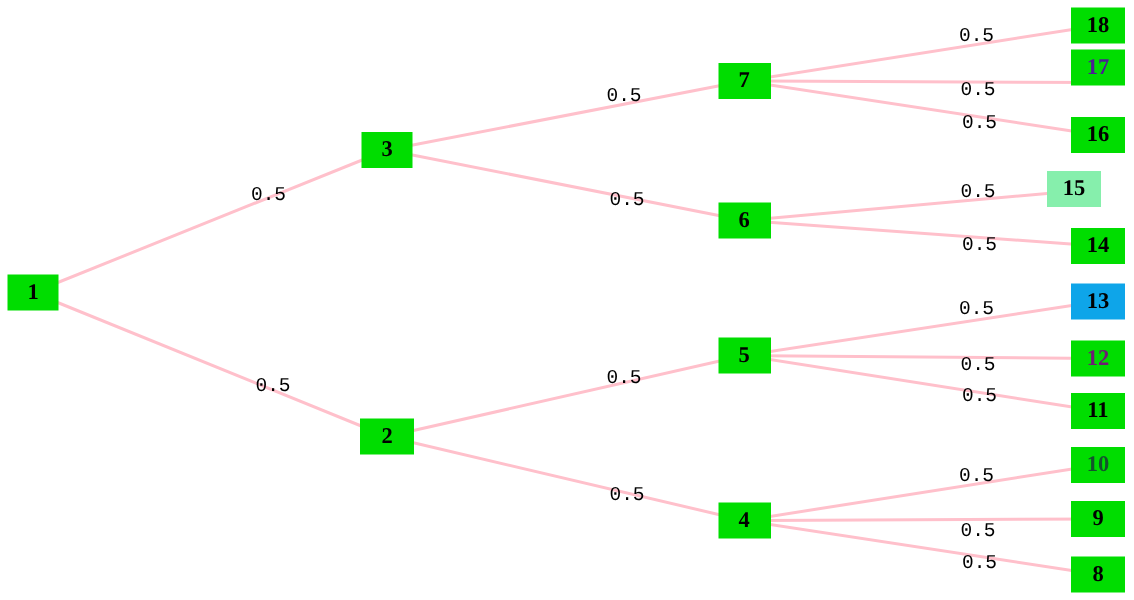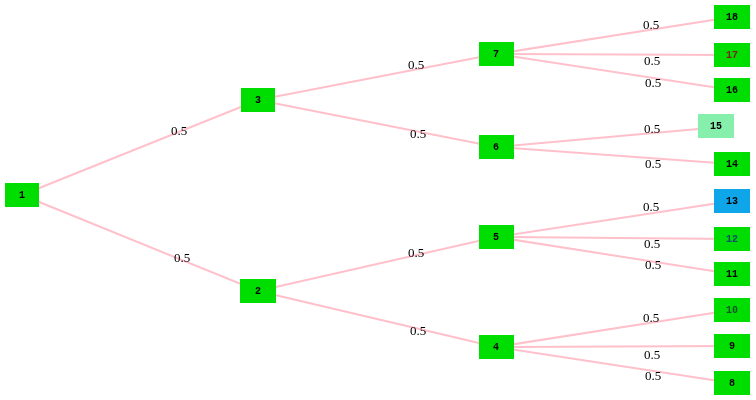--- a/index.html
+++ b/index.html
@@ -20,31 +20,31 @@
     left: 0;
     top: 0;
     width: 756px;
     height: 400px;
   }
   .tree-node {
     position: absolute;
     display: flex;
     align-items: center;
     justify-content: center;
-    font-family: Liberation Mono, monospace;
+    font-family: Liberation Serif, serif;
     font-weight: bold;
-    font-size: 10px;
+    font-size: 15px;
     color: #000000;
     cursor: pointer;
     box-sizing: border-box;
   }
   .edge-label {
     position: absolute;
     transform: translate(-50%, -50%);
-    font-family: Liberation Serif, serif;
+    font-family: Liberation Mono, monospace;
     font-size: 13px;
     color: #000000;
     white-space: nowrap;
     line-height: 1;
   }
 </style>
 </head>
 <body>
 
 <div class="canvas">
@@ -69,26 +69,26 @@
     </svg>
   <div id="nodes-layer">
       <div class="tree-node" style="left: 5px; top: 183px; width: 34px; height: 24px; background: rgb(0, 221, 0); color: rgb(0, 0, 0);">1</div>
       <div class="tree-node" style="left: 241px; top: 88px; width: 34px; height: 24px; background: rgb(0, 221, 0); color: rgb(0, 0, 0);">3</div>
       <div class="tree-node" style="left: 240px; top: 279px; width: 36px; height: 24px; background: rgb(0, 221, 0); color: rgb(0, 0, 0);">2</div>
       <div class="tree-node" style="left: 478.5px; top: 42px; width: 35px; height: 24px; background: rgb(0, 221, 0); color: rgb(0, 0, 0);">7</div>
       <div class="tree-node" style="left: 478.5px; top: 135px; width: 35px; height: 24px; background: rgb(0, 221, 0); color: rgb(0, 0, 0);">6</div>
       <div class="tree-node" style="left: 478.5px; top: 225px; width: 35px; height: 24px; background: rgb(0, 221, 0); color: rgb(0, 0, 0);">5</div>
       <div class="tree-node" style="left: 478.5px; top: 335px; width: 35px; height: 24px; background: rgb(0, 221, 0); color: rgb(0, 0, 0);">4</div>
       <div class="tree-node" style="left: 714px; top: 5px; width: 36px; height: 24px; background: rgb(0, 221, 0); color: rgb(0, 0, 0);">18</div>
-      <div class="tree-node" style="left: 714px; top: 43px; width: 36px; height: 24px; background: rgb(0, 221, 0); color: #7f1d1d;">17</div>
+      <div class="tree-node" style="left: 714px; top: 33px; width: 36px; height: 24px; background: rgb(0, 221, 0); color: #4c1d95;">17</div>
       <div class="tree-node" style="left: 714px; top: 78px; width: 36px; height: 24px; background: rgb(0, 221, 0); color: rgb(0, 0, 0);">16</div>
       <div class="tree-node" style="left: 678px; top: 114px; width: 36px; height: 24px; background: #86efac; color: rgb(0, 0, 0); margin-left: 20px;">15</div>
       <div class="tree-node" style="left: 714px; top: 152px; width: 36px; height: 24px; background: rgb(0, 221, 0); color: rgb(0, 0, 0); text-align: right;">14</div>
       <div class="tree-node" style="left: 714px; top: 189px; width: 36px; height: 24px; background: #0ea5e9; color: rgb(0, 0, 0);">13</div>
-      <div class="tree-node" style="left: 714px; top: 227px; width: 36px; height: 24px; background: rgb(0, 221, 0); color: #0c4a6e;">12</div>
+      <div class="tree-node" style="left: 714px; top: 227px; width: 36px; height: 24px; background: rgb(0, 221, 0); color: #701a75;">12</div>
       <div class="tree-node" style="left: 714px; top: 262px; width: 36px; height: 24px; background: rgb(0, 221, 0); color: rgb(0, 0, 0);">11</div>
       <div class="tree-node" style="left: 714px; top: 298px; width: 36px; height: 24px; background: rgb(0, 221, 0); color: #14532d;">10</div>
       <div class="tree-node" style="left: 714px; top: 334px; width: 36px; height: 24px; background: rgb(0, 221, 0); color: rgb(0, 0, 0);">9</div>
       <div class="tree-node" style="left: 714px; top: 371px; width: 36px; height: 24px; background: rgb(0, 221, 0); color: rgb(0, 0, 0);">8</div>
     </div>
   <div id="labels-layer">
       <div class="edge-label" style="left: 179px; top: 130px; color: rgb(0, 0, 0);">0.5</div>
       <div class="edge-label" style="left: 182px; top: 257px; color: rgb(0, 0, 0);">0.5</div>
       <div class="edge-label" style="left: 416px; top: 64px; color: rgb(0, 0, 0);">0.5</div>
       <div class="edge-label" style="left: 418px; top: 133px; color: rgb(0, 0, 0);">0.5</div>

